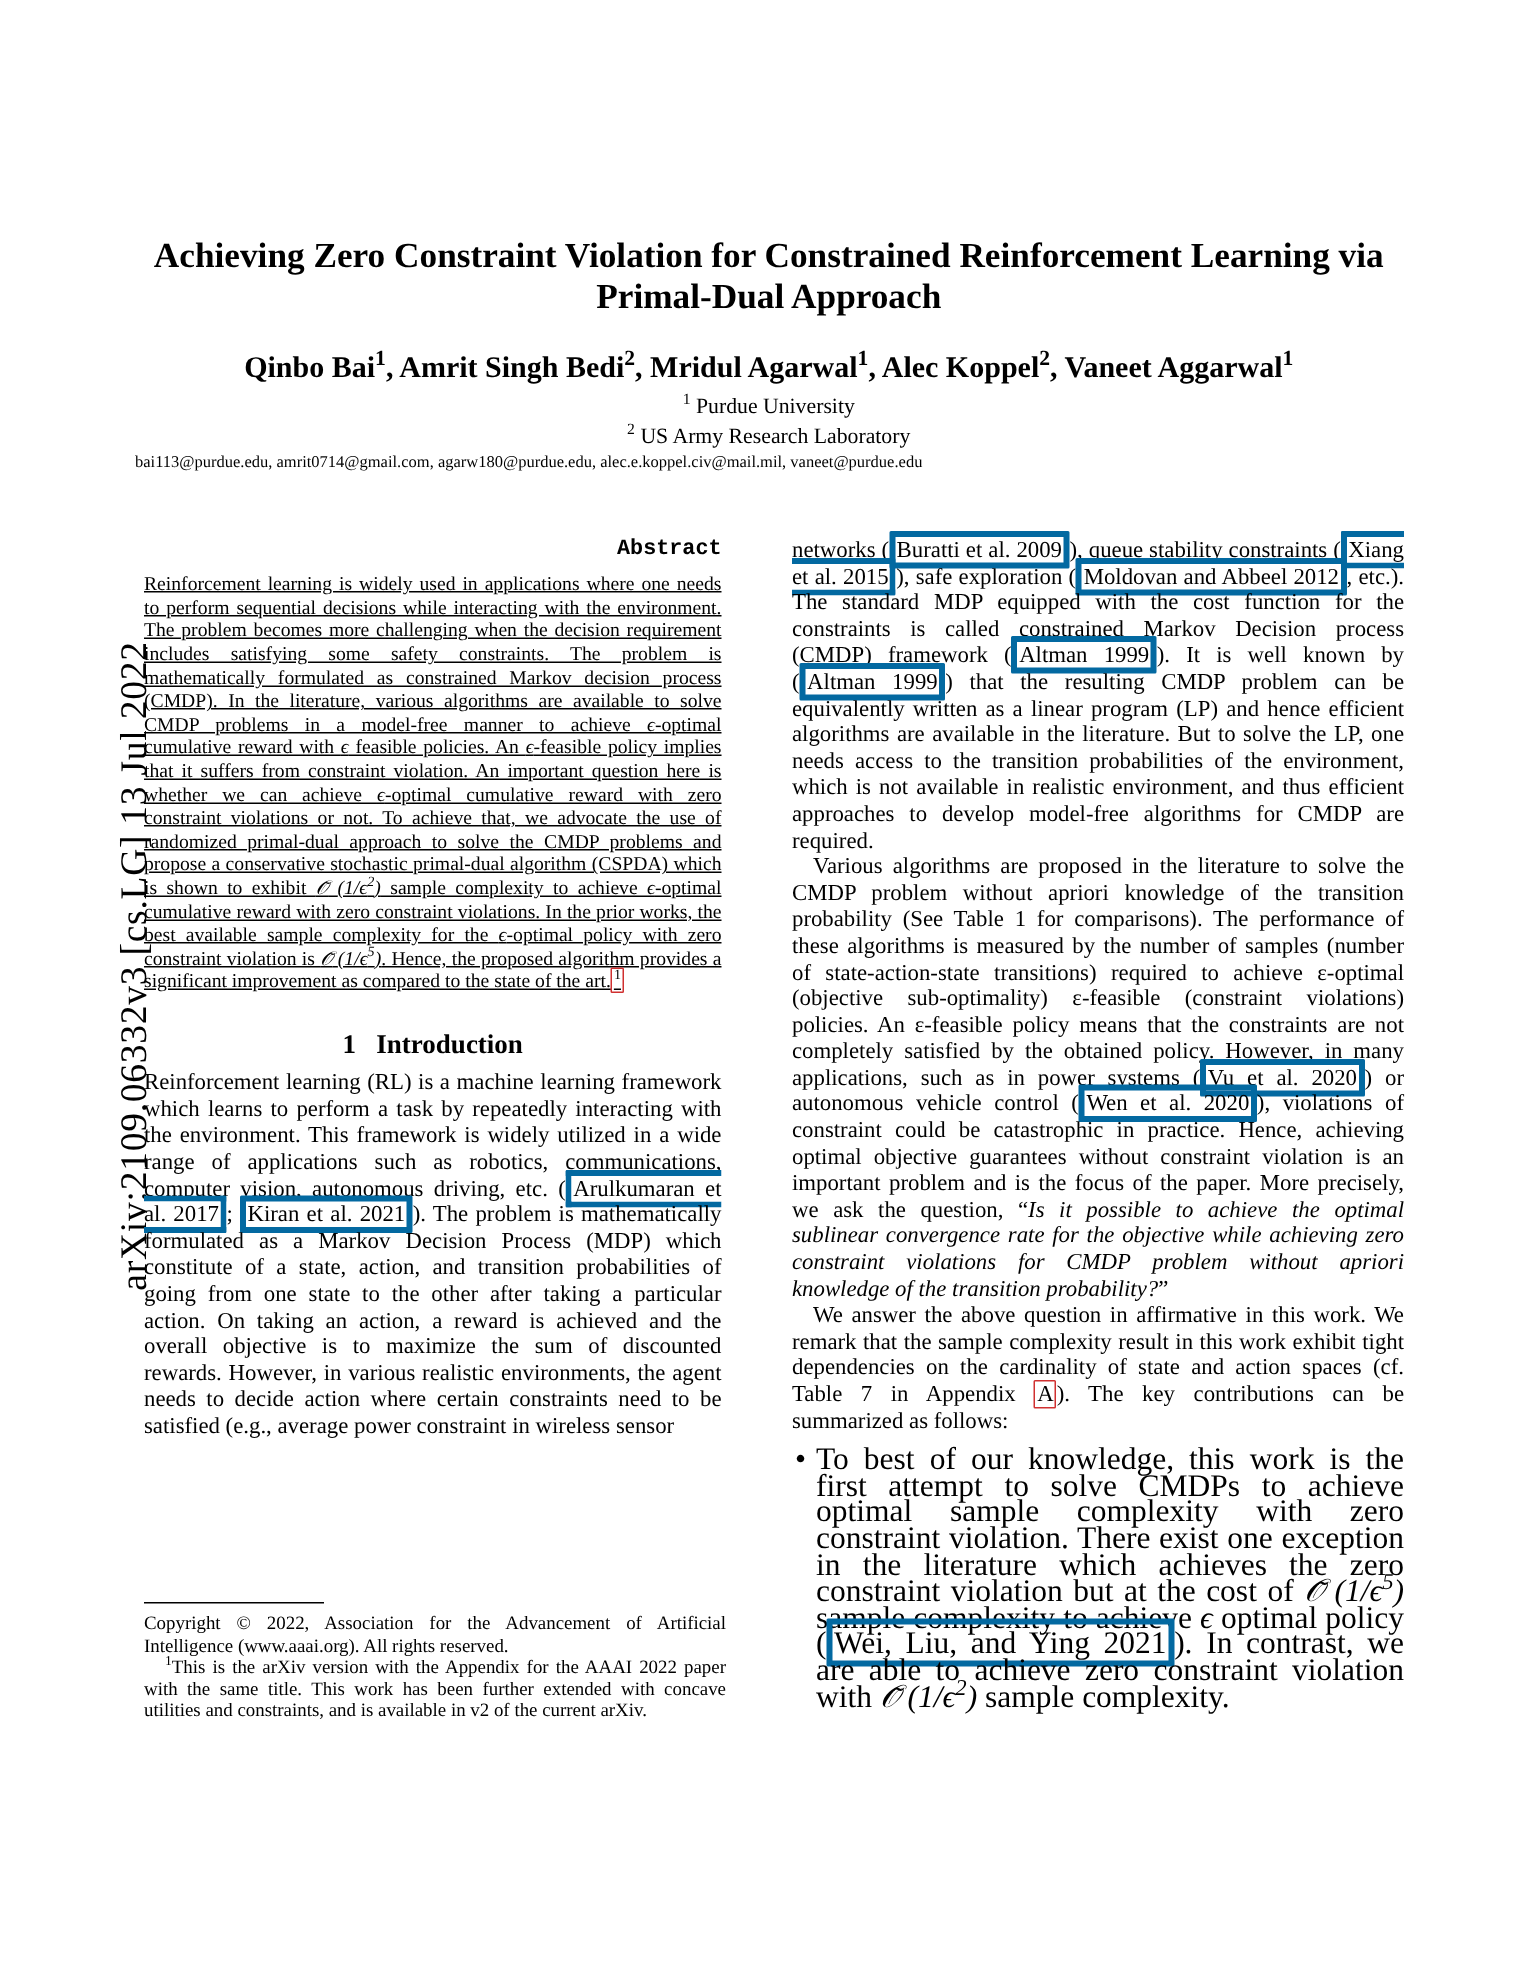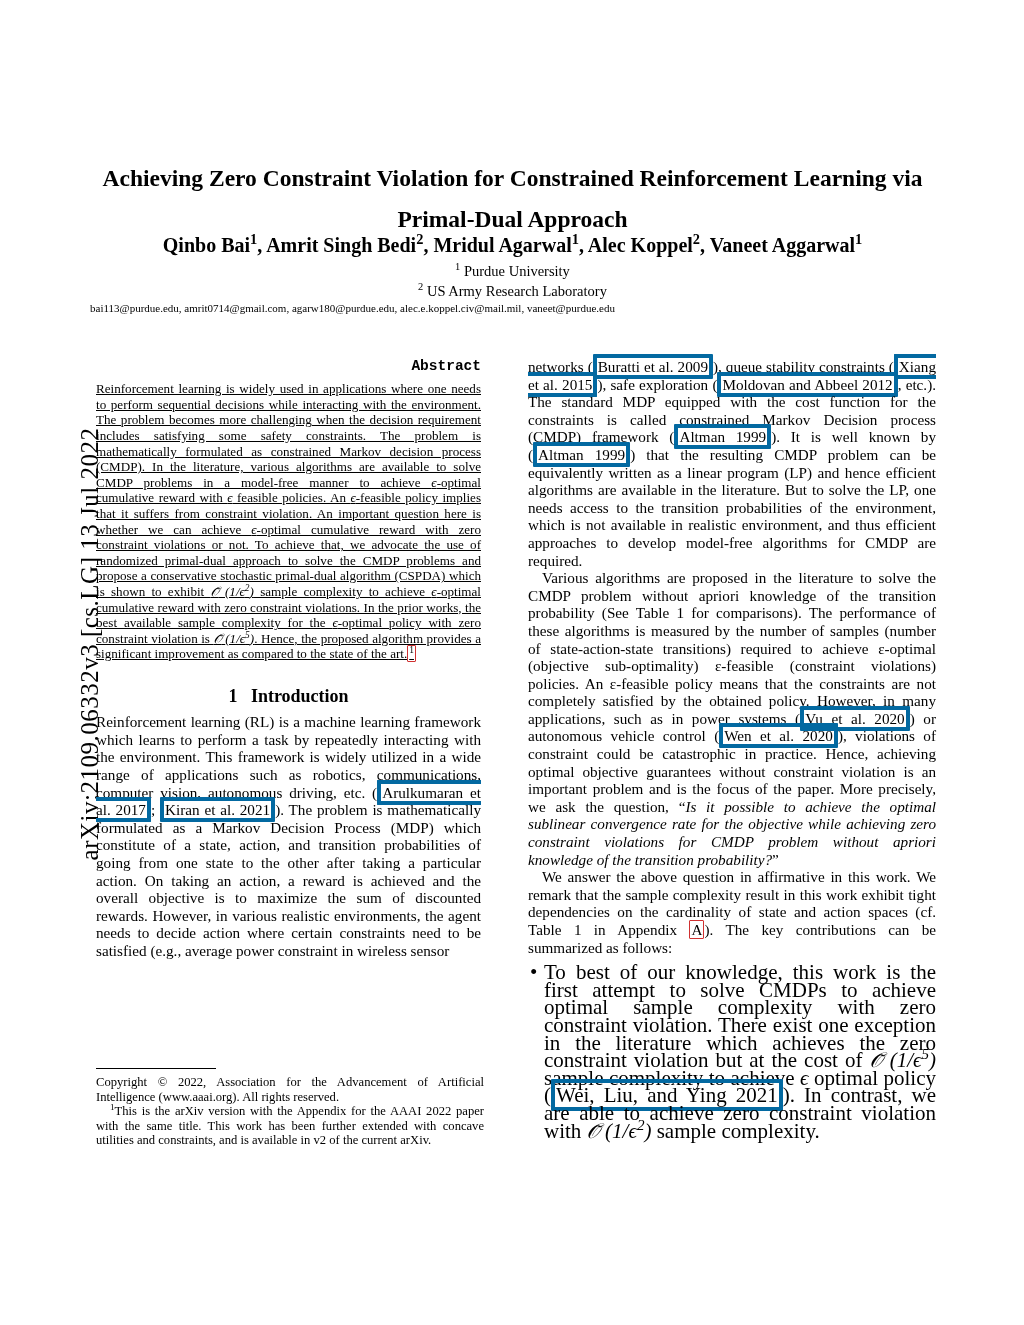--- a/index.html
+++ b/index.html
@@ -40,21 +40,21 @@
   }
 
   #title {
     position: absolute;
     left: 90px;
     top: 158px;
     width: 845px;
     text-align: center;
     font-size: 23.5px;
     font-weight: bold;
-    line-height: 41px;
+    line-height: 27px;
     font-family: "Liberation Serif", serif;
   }
 
   #authors {
     position: absolute;
     left: 90px;
     top: 232px;
     width: 845px;
     text-align: center;
     font-size: 20px;
@@ -219,21 +219,21 @@
       <p><span>Reinforcement learning (RL) is a machine learning framework which learns to perform a task by repeatedly interacting with the environment. This framework is widely utilized in a wide range of applications such as robotics, communications, computer vision, autonomous driving, etc. (</span><span class="cite">Arulkumaran et al. 2017</span>; <span class="cite">Kiran et al. 2021</span><span>). The problem is mathematically formulated as a Markov Decision Process (MDP) which constitute of a state, action, and transition probabilities of going from one state to the other after taking a particular action. On taking an action, a reward is achieved and the overall objective is to maximize the sum of discounted rewards. However, in various realistic environments, the agent needs to decide action where certain constraints need to be satisfied (e.g., average power constraint in wireless sensor</span></p>
     </div>
   </div>
 
   <div class="col" id="col-right">
     <div class="body-text">
       <p><span>networks (</span><span class="cite">Buratti et al. 2009</span><span>), queue stability constraints (</span><span class="cite">Xiang et al. 2015</span><span>), safe exploration (</span><span class="cite">Moldovan and Abbeel 2012</span><span>, etc.). The standard MDP equipped with the cost function for the constraints is called constrained Markov Decision process (CMDP) framework (</span><span class="cite">Altman 1999</span><span>). It is well known by (</span><span class="cite">Altman 1999</span><span>) that the resulting CMDP problem can be equivalently written as a linear program (LP) and hence efficient algorithms are available in the literature. But to solve the LP, one needs access to the transition probabilities of the environment, which is not available in realistic environment, and thus efficient approaches to develop model-free algorithms for CMDP are required.</span></p>
 
       <p><span>Various algorithms are proposed in the literature to solve the CMDP problem without apriori knowledge of the transition probability (See Table 1 for comparisons). The performance of these algorithms is measured by the number of samples (number of state-action-state transitions) required to achieve ε-optimal (objective sub-optimality) ε-feasible (constraint violations) policies. An ε-feasible policy means that the constraints are not completely satisfied by the obtained policy. However, in many applications, such as in power systems (</span><span class="cite">Vu et al. 2020</span><span>) or autonomous vehicle control (</span><span class="cite">Wen et al. 2020</span><span>), violations of constraint could be catastrophic in practice. Hence, achieving optimal objective guarantees without constraint violation is an important problem and is the focus of the paper. More precisely, we ask the question, “</span><span class="it">Is it possible to achieve the optimal sublinear convergence rate for the objective while achieving zero constraint violations for CMDP problem without apriori knowledge of the transition probability?</span><span>”</span></p>
 
-      <p><span>We answer the above question in affirmative in this work. We remark that the sample complexity result in this work exhibit tight dependencies on the cardinality of state and action spaces (cf. Table 1 in Appendix </span><span class="lnk">A</span><span>). The key contributions can be summarized as follows:</span></p>
+      <p><span>We answer the above question in affirmative in this work. We remark that the sample complexity result in this work exhibit tight dependencies on the cardinality of state and action spaces (cf. Table 7 in Appendix </span><span class="lnk">A</span><span>). The key contributions can be summarized as follows:</span></p>
 
       <ul class="bullet-list">
         <li>To best of our knowledge, this work is the first attempt to solve CMDPs to achieve optimal sample complexity with zero constraint violation. There exist one exception in the literature which achieves the zero constraint violation but at the cost of <span class="math-italic">𝒪̃</span> <span class="math-italic">(1/ϵ<sup>5</sup>)</span> sample complexity to achieve <span class="math-italic">ϵ</span> optimal policy (<span class="cite">Wei, Liu, and Ying 2021</span>). In contrast, we are able to achieve zero constraint violation with <span class="math-italic">𝒪̃</span> <span class="math-italic">(1/ϵ<sup>2</sup>)</span> sample complexity.</li>
       </ul>
     </div>
   </div>
 
   <div id="footnotes">
     <div id="fn-rule"></div>
     <div class="fn-text">

